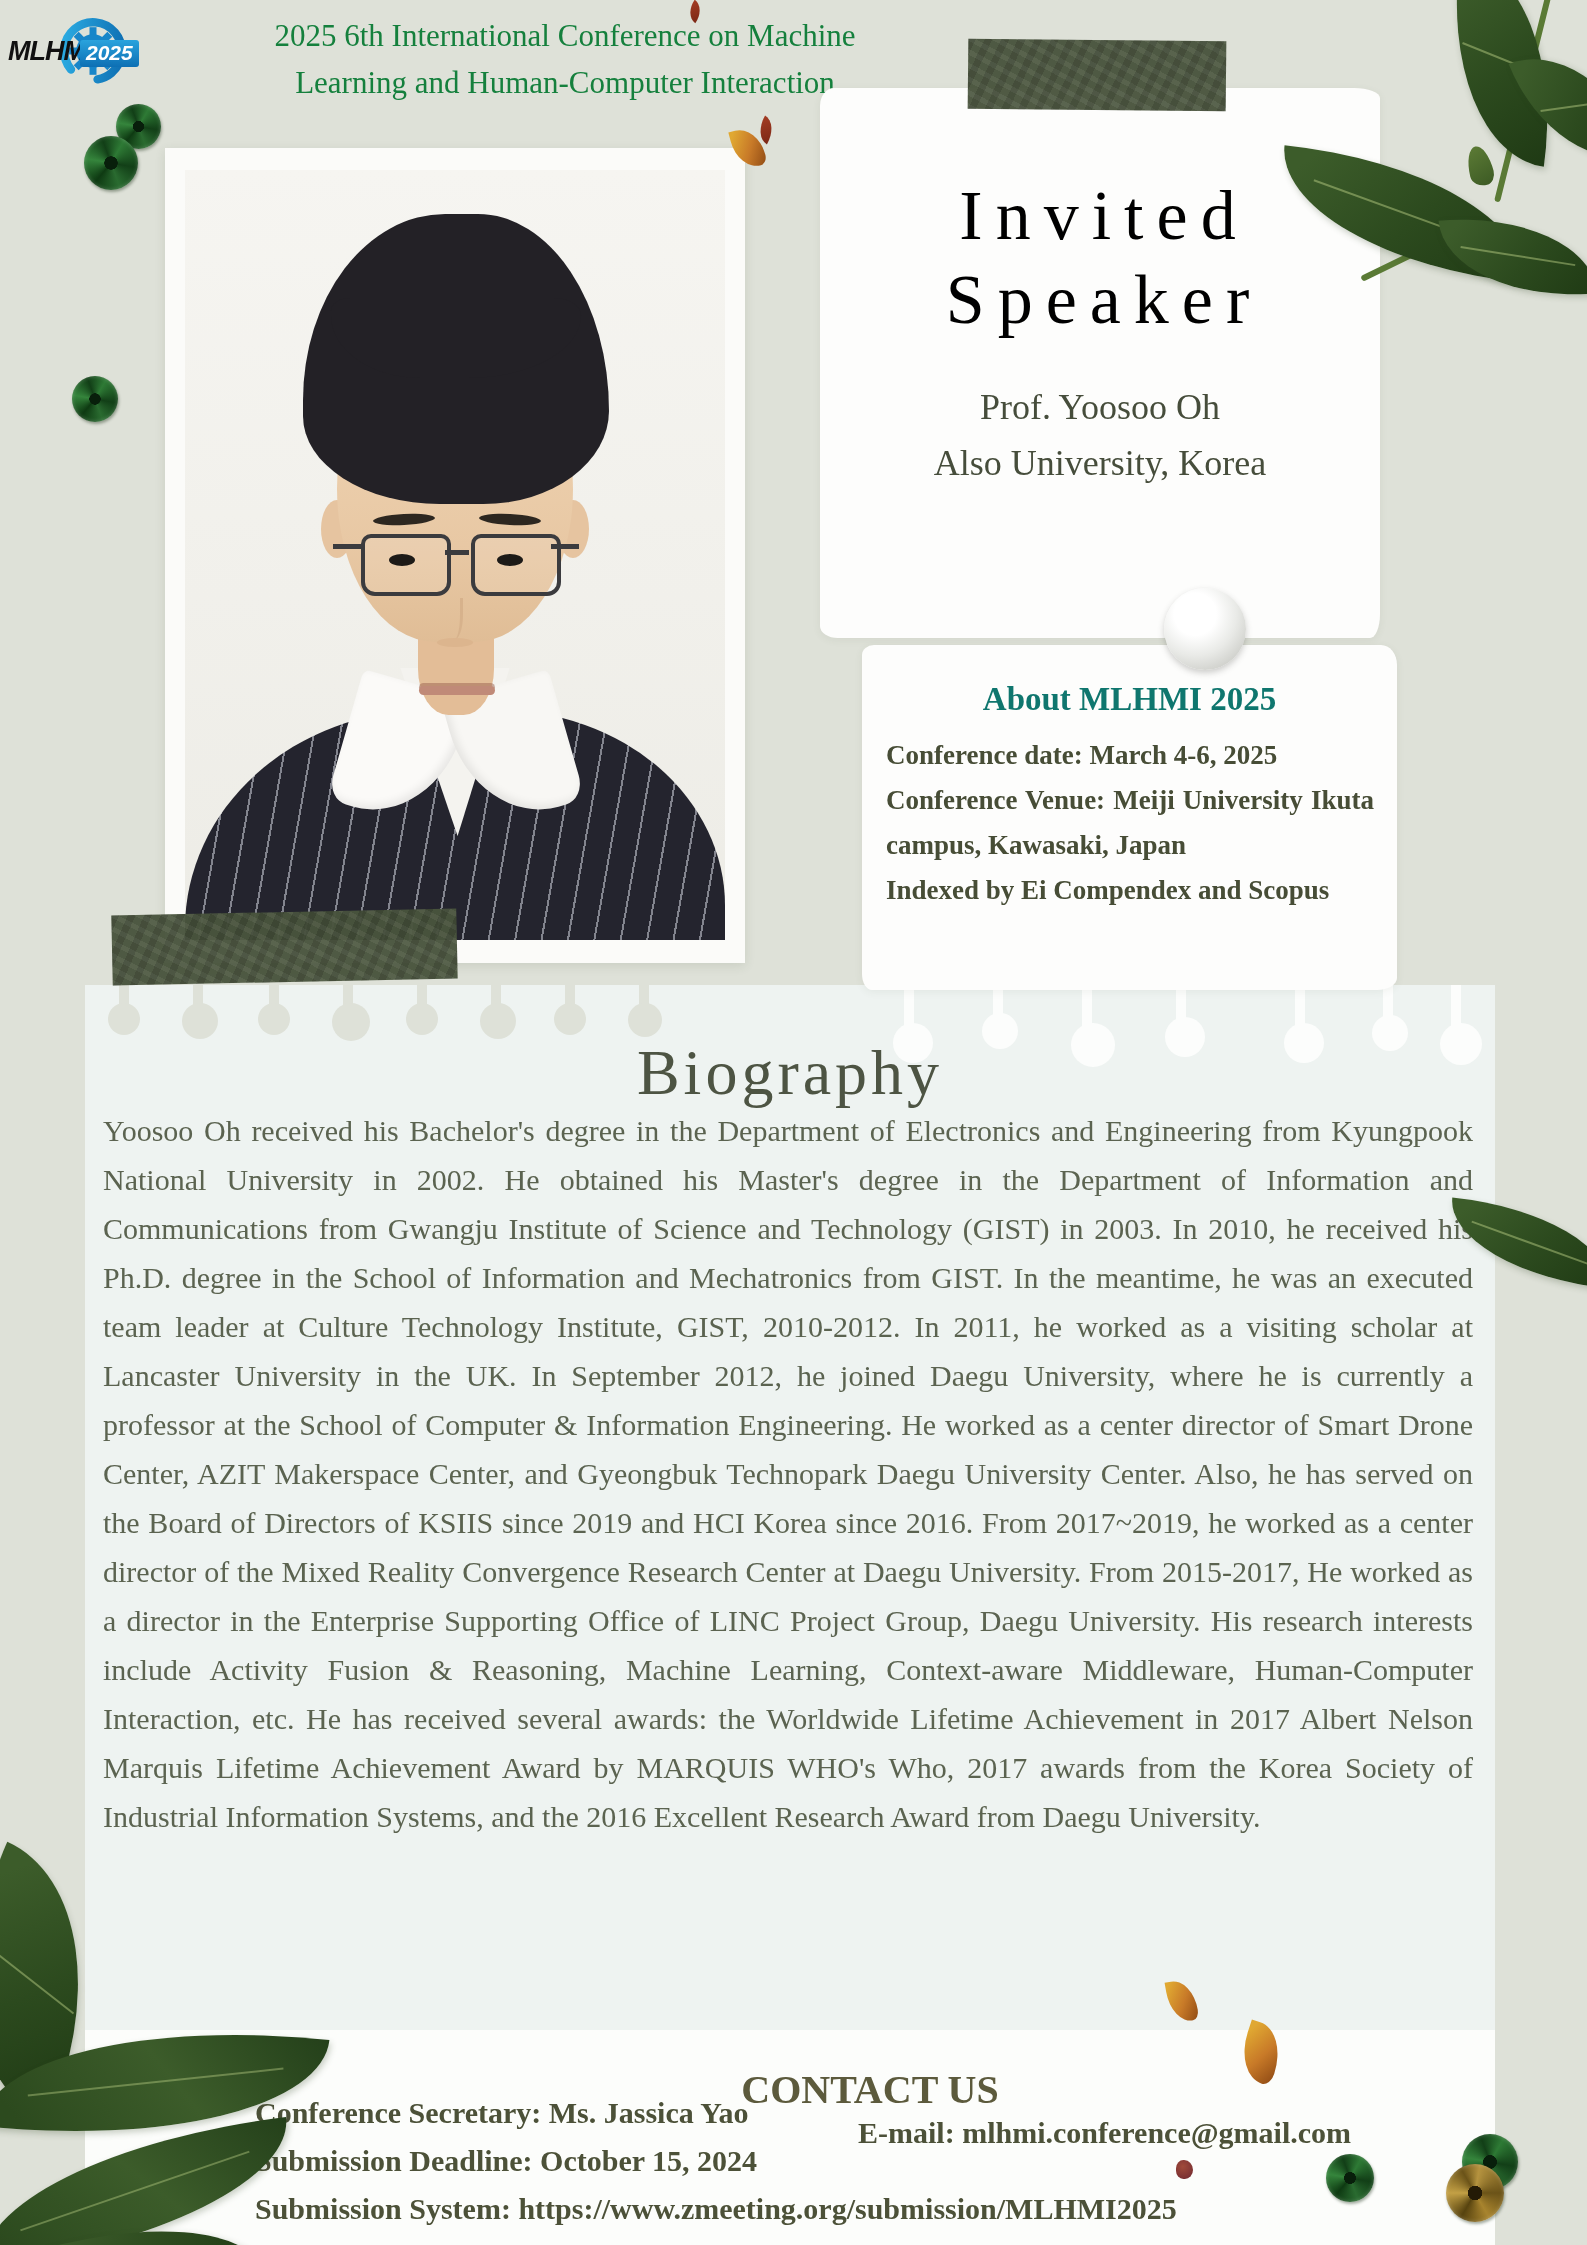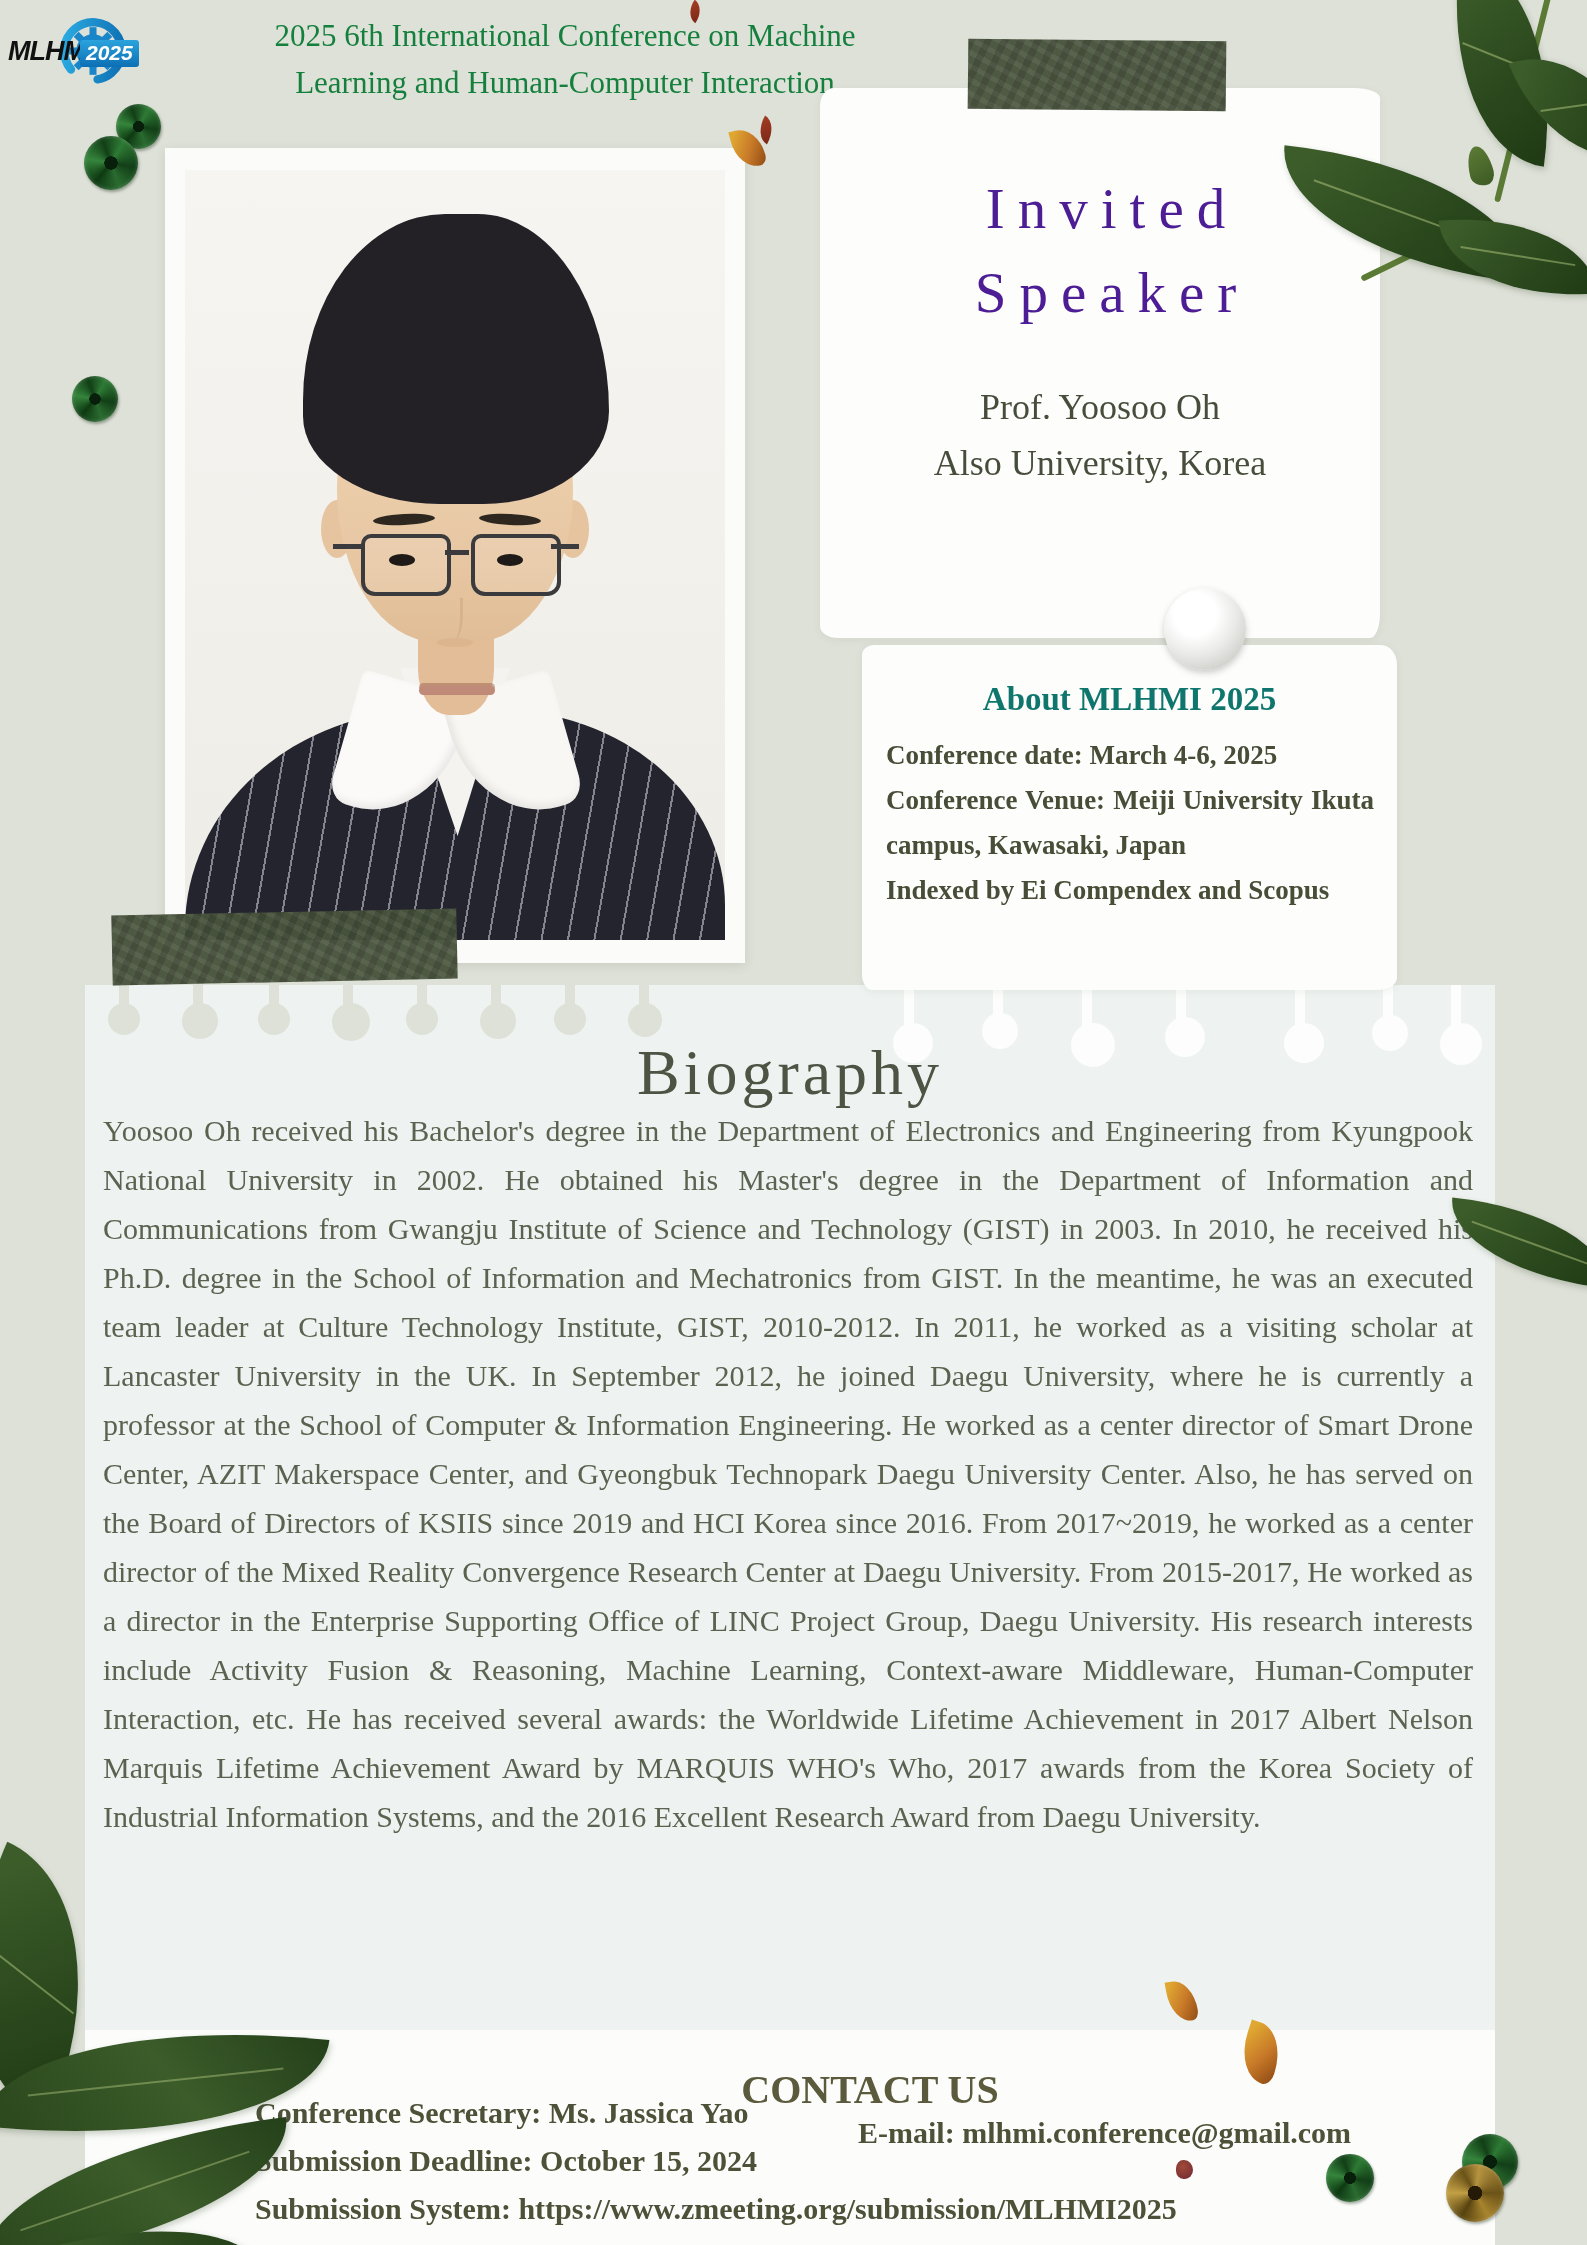--- a/index.html
+++ b/index.html
@@ -35,21 +35,21 @@
   .p-mouth{left:234px;top:516px;width:76px;height:9px;background:#c08a78;border-radius:8px;box-shadow:0 -3px 0 rgba(160,105,85,.55);}
 
   
   .tape{background:repeating-linear-gradient(115deg,rgba(0,0,0,.14) 0 7px,transparent 7px 15px),repeating-linear-gradient(28deg,rgba(255,255,255,.06) 0 5px,transparent 5px 12px),#49543d;opacity:.96;z-index:5;}
   .tape-photo{left:112px;top:912px;width:345px;height:70px;transform:rotate(-1.2deg);}
   .tape-card{left:968px;top:40px;width:258px;height:70px;transform:rotate(.6deg);z-index:6;}
 
   
   .card{background:#fdfdfc;z-index:3;}
   .card-invited{left:820px;top:88px;width:560px;height:550px;border-radius:14px 26px 10px 18px/18px 10px 24px 12px;box-shadow:0 2px 8px rgba(70,80,60,.07);}
-  .inv-title{position:absolute;left:12px;width:100%;text-align:center;font-size:57px;letter-spacing:13px;color:#4c1d95;}
+  .inv-title{position:absolute;left:4px;width:100%;text-align:center;font-size:70px;letter-spacing:13px;color:#000000;}
   .inv-name{position:absolute;left:0;width:100%;text-align:center;font-size:36px;color:#464d3b;font-family:Liberation Serif, serif;}
   .card-about{left:862px;top:645px;width:535px;height:345px;border-radius:12px 16px 20px 10px/10px 20px 12px 16px;box-shadow:0 2px 8px rgba(70,80,60,.07);}
   .about-heading{position:absolute;left:0;top:36px;width:100%;text-align:center;font-weight:700;font-size:33px;color:#0f766e;}
   .about-lines{position:absolute;left:24px;top:88px;width:488px;font-weight:700;font-size:27px;line-height:45px;color:#474d36;}
   .about-lines div{text-align:justify;}
   .pin{left:1164px;top:588px;width:82px;height:82px;border-radius:50%;background:radial-gradient(circle at 38% 32%,#ffffff 0 28%,#e9eae7 55%,#c9cac5 85%,#b8b9b4);box-shadow:0 3px 6px rgba(60,60,55,.25);z-index:7;}
 
   
   .bio-panel{left:85px;top:985px;width:1410px;height:1045px;background:#eef3f1;z-index:1;}
   .contact-panel{left:85px;top:2030px;width:1410px;height:215px;background:#fcfdfb;z-index:1;}

